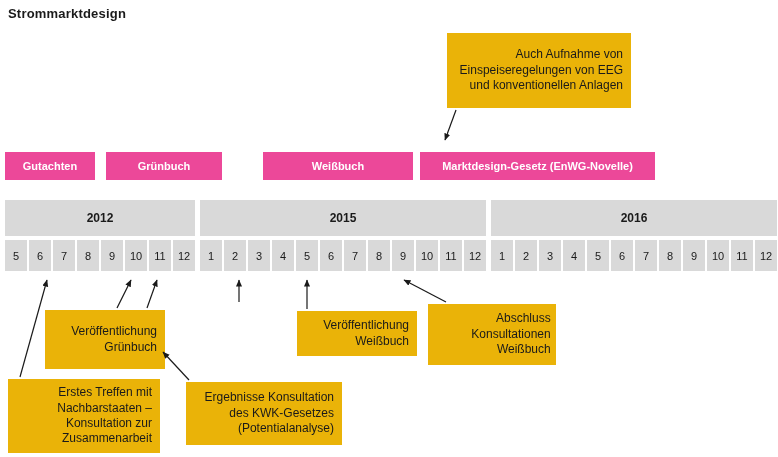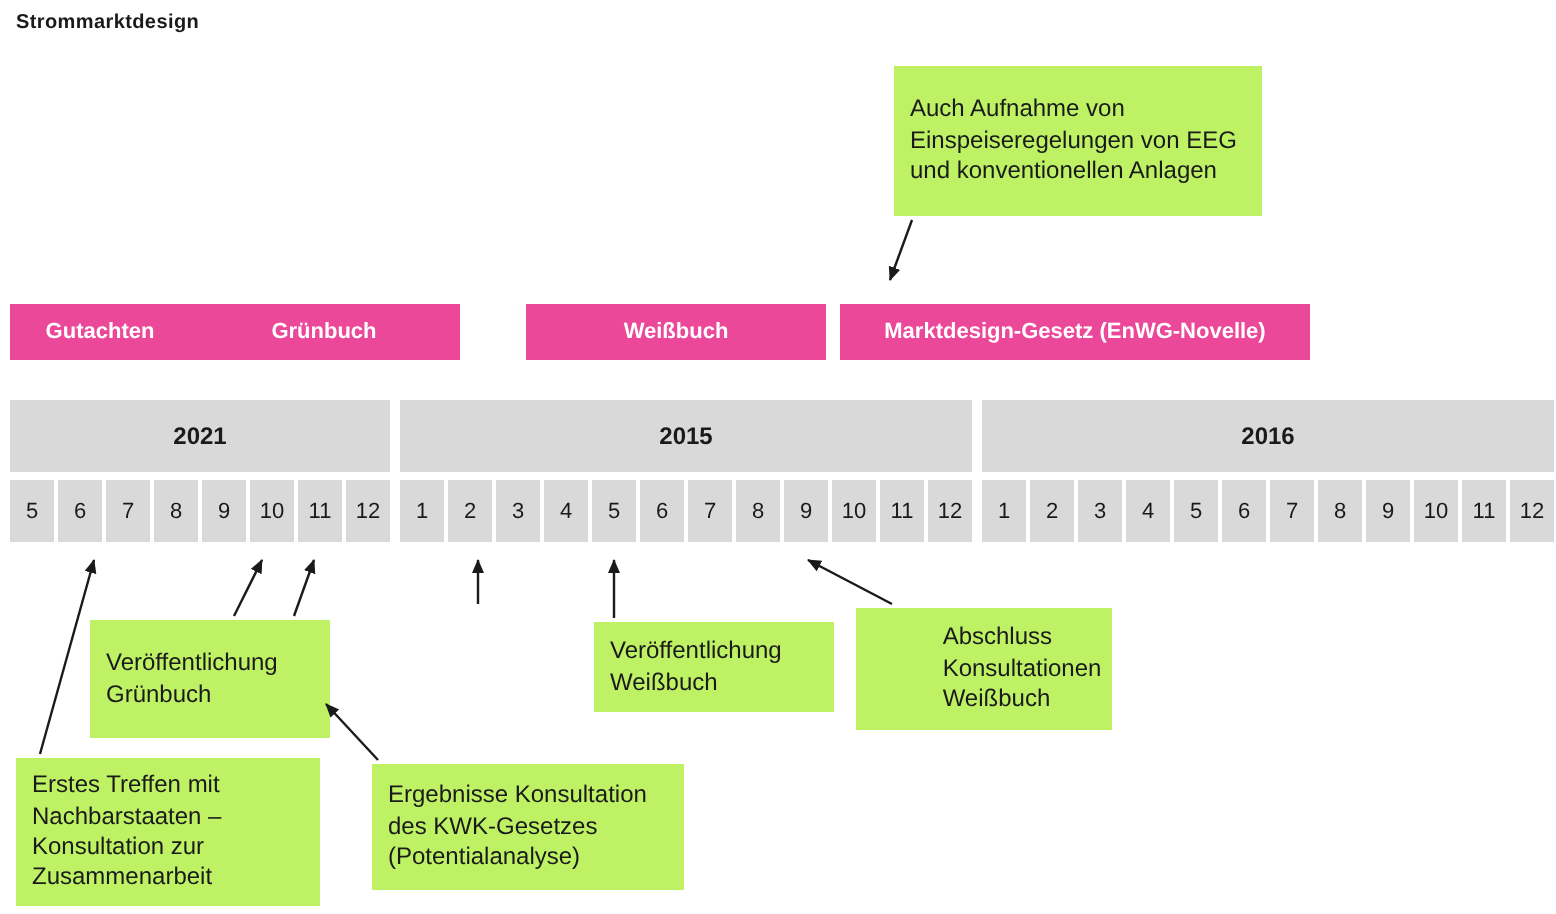--- a/index.html
+++ b/index.html
@@ -1,52 +1,52 @@
 <!DOCTYPE html>
 <html><head>
 <meta charset="utf-8">
 <style>
   * { margin:0; padding:0; box-sizing:border-box; }
   html,body { background:#ffffff; }
   .canvas {
     position:relative; width:778px; height:457px; background:#ffffff;
     font-family:"Liberation Sans", sans-serif; color:#1a1a1a; overflow:hidden;
   }
-  .title { position:absolute; left:8px; top:6px; font-size:10px; font-weight:bold; letter-spacing:0.2px; }
+  .title { position:absolute; left:8px; top:6px; font-size:13px; font-weight:bold; letter-spacing:0.2px; }
   .bar {
     position:absolute; top:152px; height:28px; background:#ec4899; color:#ffffff;
     font-size:11px; font-weight:bold; display:flex; align-items:center; justify-content:center;
     text-align:center;
   }
   .graybox { background:#d9d9d9; display:flex; align-items:center; justify-content:center; text-align:center; }
   .year { position:absolute; top:200px; height:36px; font-size:12px; font-weight:bold; }
   .mgroup { position:absolute; top:240px; height:31px; display:flex; gap:2px; }
   .mcell { flex:1; background:#d9d9d9; display:flex; align-items:center; justify-content:center; font-size:11px; }
   .callout {
-    position:absolute; background:#bef264; display:flex; align-items:center; justify-content:center;
-    text-align:left; font-size:12px; line-height:1.28; padding:4px 8px;
+    position:absolute; background:#eab308; display:flex; align-items:center; justify-content:center;
+    text-align:right; font-size:12px; line-height:1.28; padding:4px 8px;
   }
   .arrows { position:absolute; left:0; top:0; width:778px; height:457px; pointer-events:none; }
   .arrows line { stroke:#1a1a1a; stroke-width:1.2; }
 </style>
 </head>
 <body>
 
 <div class="canvas">
 
   <div class="title">Strommarktdesign</div>
 
   <div class="callout" style="left:447px; top:33px; width:184px; height:75px;">Auch Aufnahme von Einspeiseregelungen von EEG und konventionellen Anlagen</div>
 
   <div class="bar" style="left:5px; width:90px;">Gutachten</div>
-  <div class="bar" style="left:94px; width:136px;">Grünbuch</div>
+  <div class="bar" style="left:106px; width:116px;">Grünbuch</div>
   <div class="bar" style="left:263px; width:150px;">Weißbuch</div>
   <div class="bar" style="left:420px; width:235px;">Marktdesign-Gesetz (EnWG-Novelle)</div>
 
-  <div class="graybox year" style="left:5px; width:190px;">2021</div>
+  <div class="graybox year" style="left:5px; width:190px;">2012</div>
   <div class="graybox year" style="left:200px; width:286px;">2015</div>
   <div class="graybox year" style="left:491px; width:286px;">2016</div>
 
   <div class="mgroup" style="left:5px; width:190px;">
     <span class="mcell">5</span>
     <span class="mcell">6</span>
     <span class="mcell">7</span>
     <span class="mcell">8</span>
     <span class="mcell">9</span>
     <span class="mcell">10</span>

